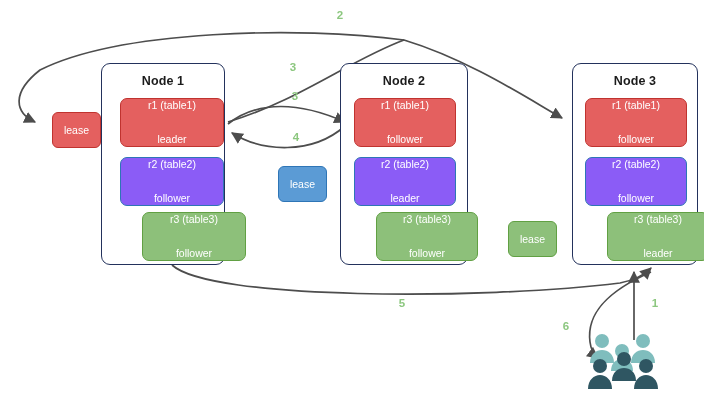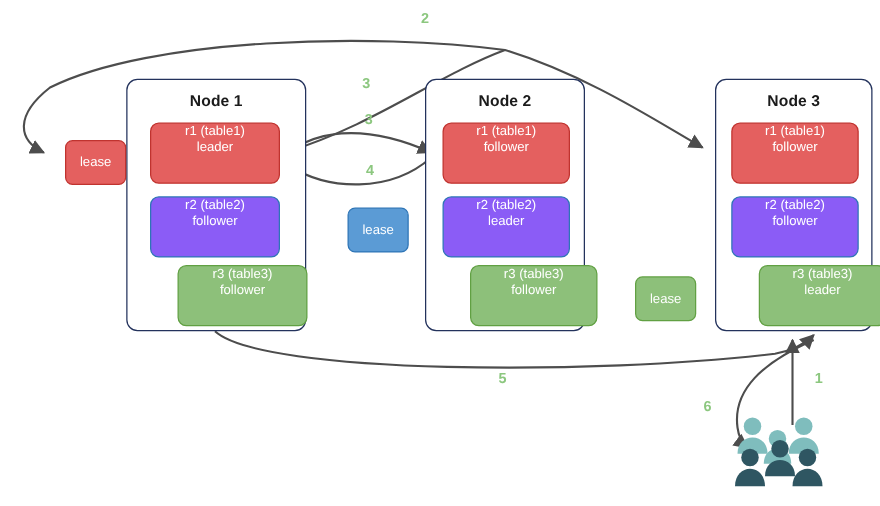--- a/index.html
+++ b/index.html
@@ -45,21 +45,21 @@
     color: #1b1b1b;
     letter-spacing: .1px;
   }
   .replica {
     position: absolute;
     box-sizing: border-box;
     border-radius: 7px;
     display: flex;
     flex-direction: column;
     align-items: center;
-    justify-content: flex-start;
+    justify-content: space-between;
     color: #ffffff;
     font-size: 10.5px;
     line-height: 13px;
     text-align: center;
   }
   .replica span { display: block; }
   .rep-red   { background: #e4605f; border: 1.4px solid #c0332f; }
   .rep-blue  { background: #8b5cf6; border: 1.4px solid #2e75b6; }
   .rep-green { background: #8dc07a; border: 1.4px solid #61a043; margin-left: 22px; }
 
@@ -114,21 +114,21 @@
 
     <path d="M 345,126 C 312,155 262,152 232,133" fill="none" stroke="#4d4d4d" stroke-width="1.7" marker-end="url(#ah)"></path>
 
     <path d="M 172,265 C 210,300 480,300 620,283 C 636,280 645,274 651,268" fill="none" stroke="#4d4d4d" stroke-width="1.7" marker-end="url(#ah)"></path>
 
     <path d="M 634,340 L 634,272" fill="none" stroke="#4d4d4d" stroke-width="1.7" marker-end="url(#ah)"></path>
 
     <path d="M 651,272 C 610,290 586,312 590,342 C 591,350 594,355 598,358" fill="none" stroke="#4d4d4d" stroke-width="1.7" marker-end="url(#ah)"></path>
   </svg>
 
-  <div class="node-box" style="left:101px; top:63px; width:144px; height:202px;">
+  <div class="node-box" style="left:101px; top:63px; width:124px; height:202px;">
     <div class="node-title">Node 1</div>
     <div class="replica rep-red" style="left:18px; top:34px; width:104px; height:49px;">
       <span>r1 (table1)</span>
       <span>leader</span>
     </div>
     <div class="replica rep-blue" style="left:18px; top:93px; width:104px; height:49px;">
       <span>r2 (table2)</span>
       <span>follower</span>
     </div>
     <div class="replica rep-green" style="left:18px; top:148px; width:104px; height:49px;">

